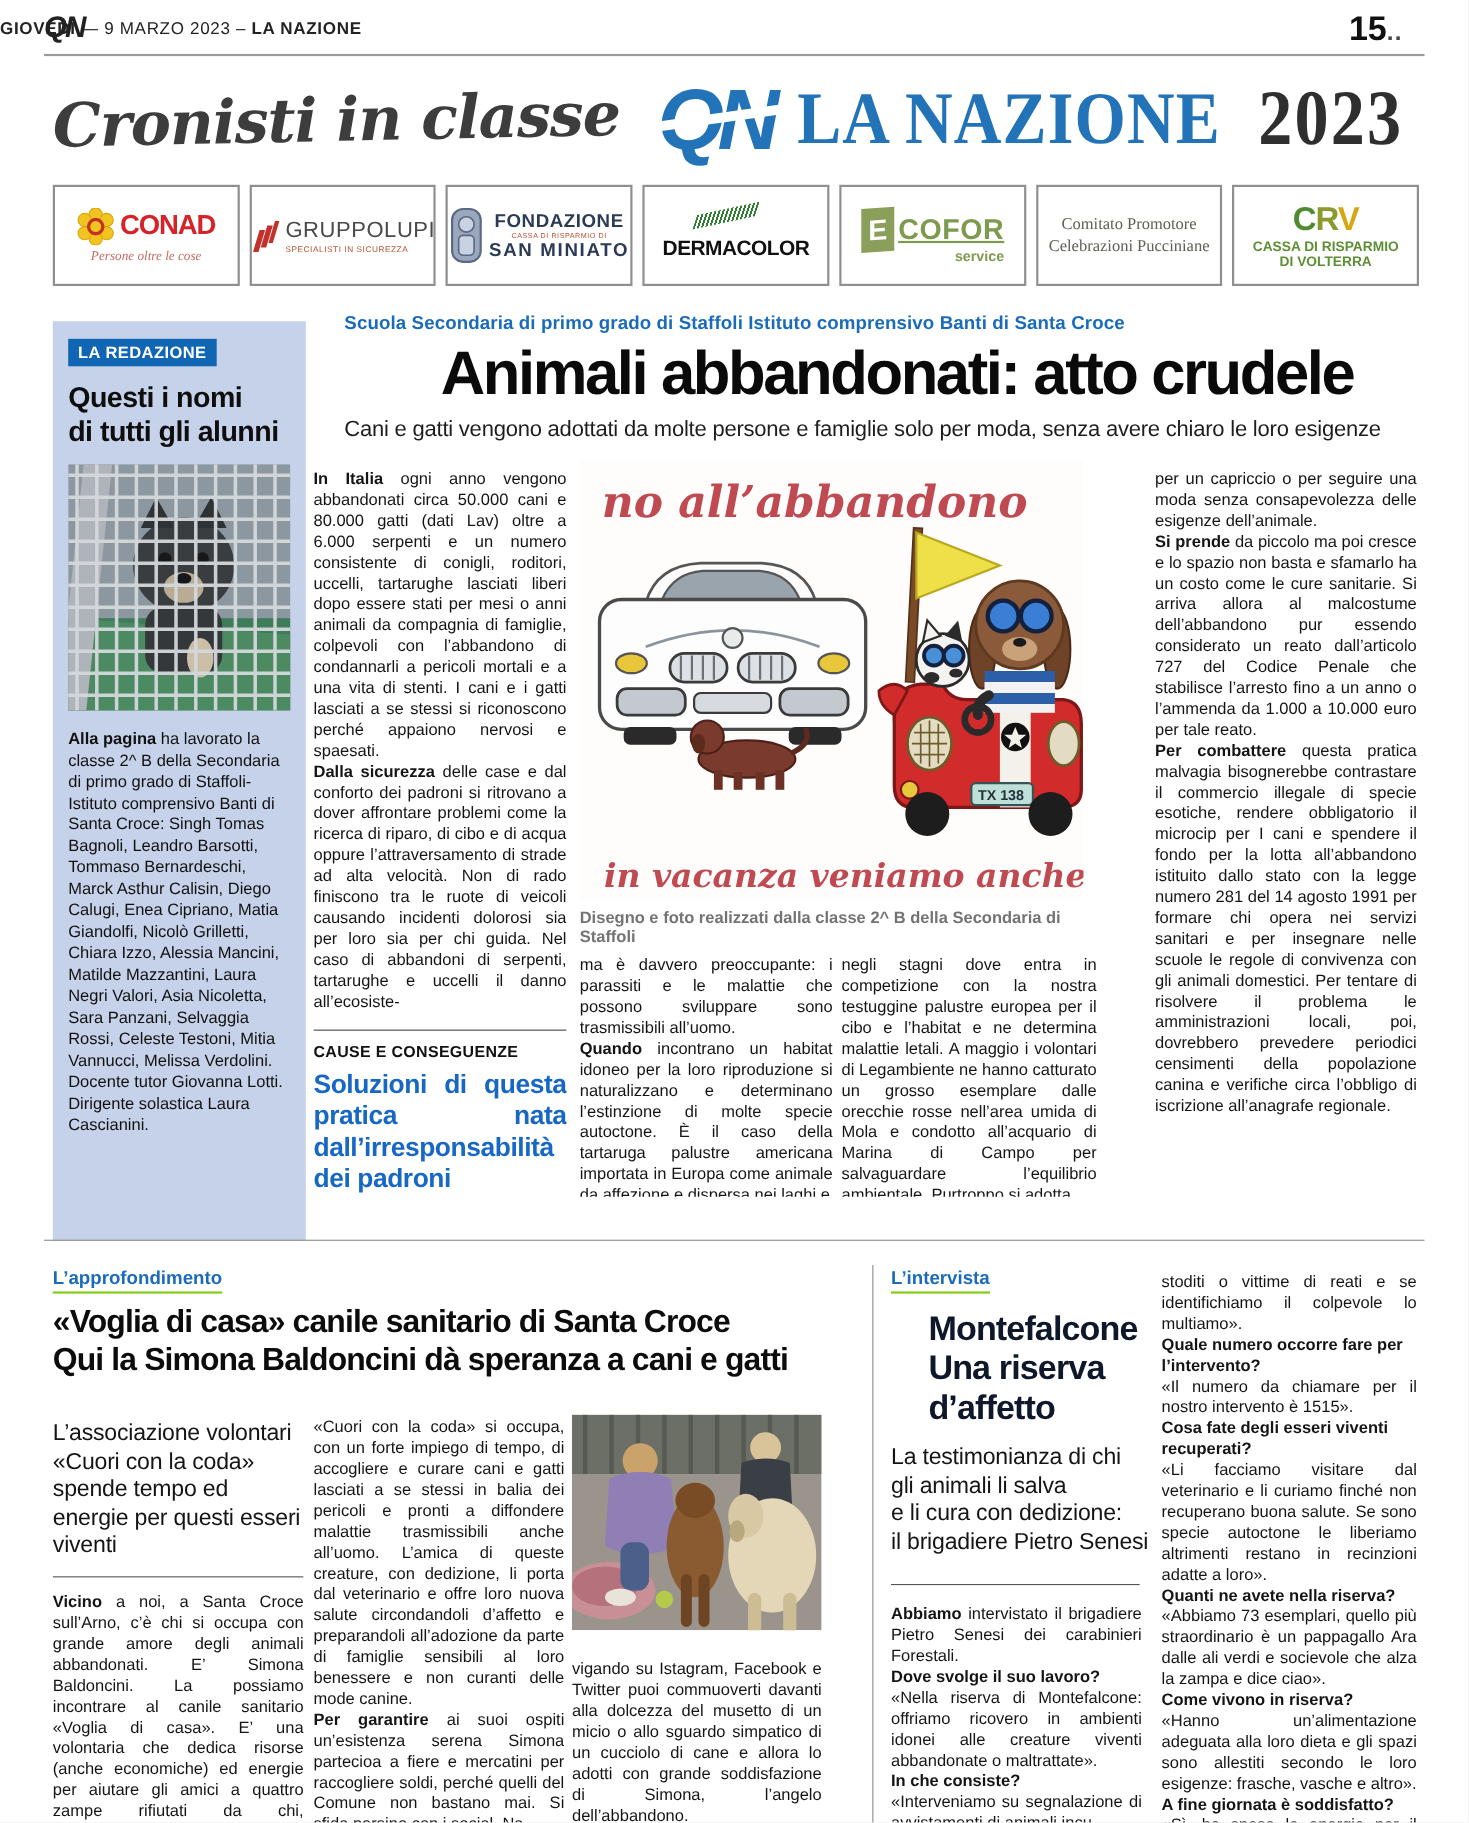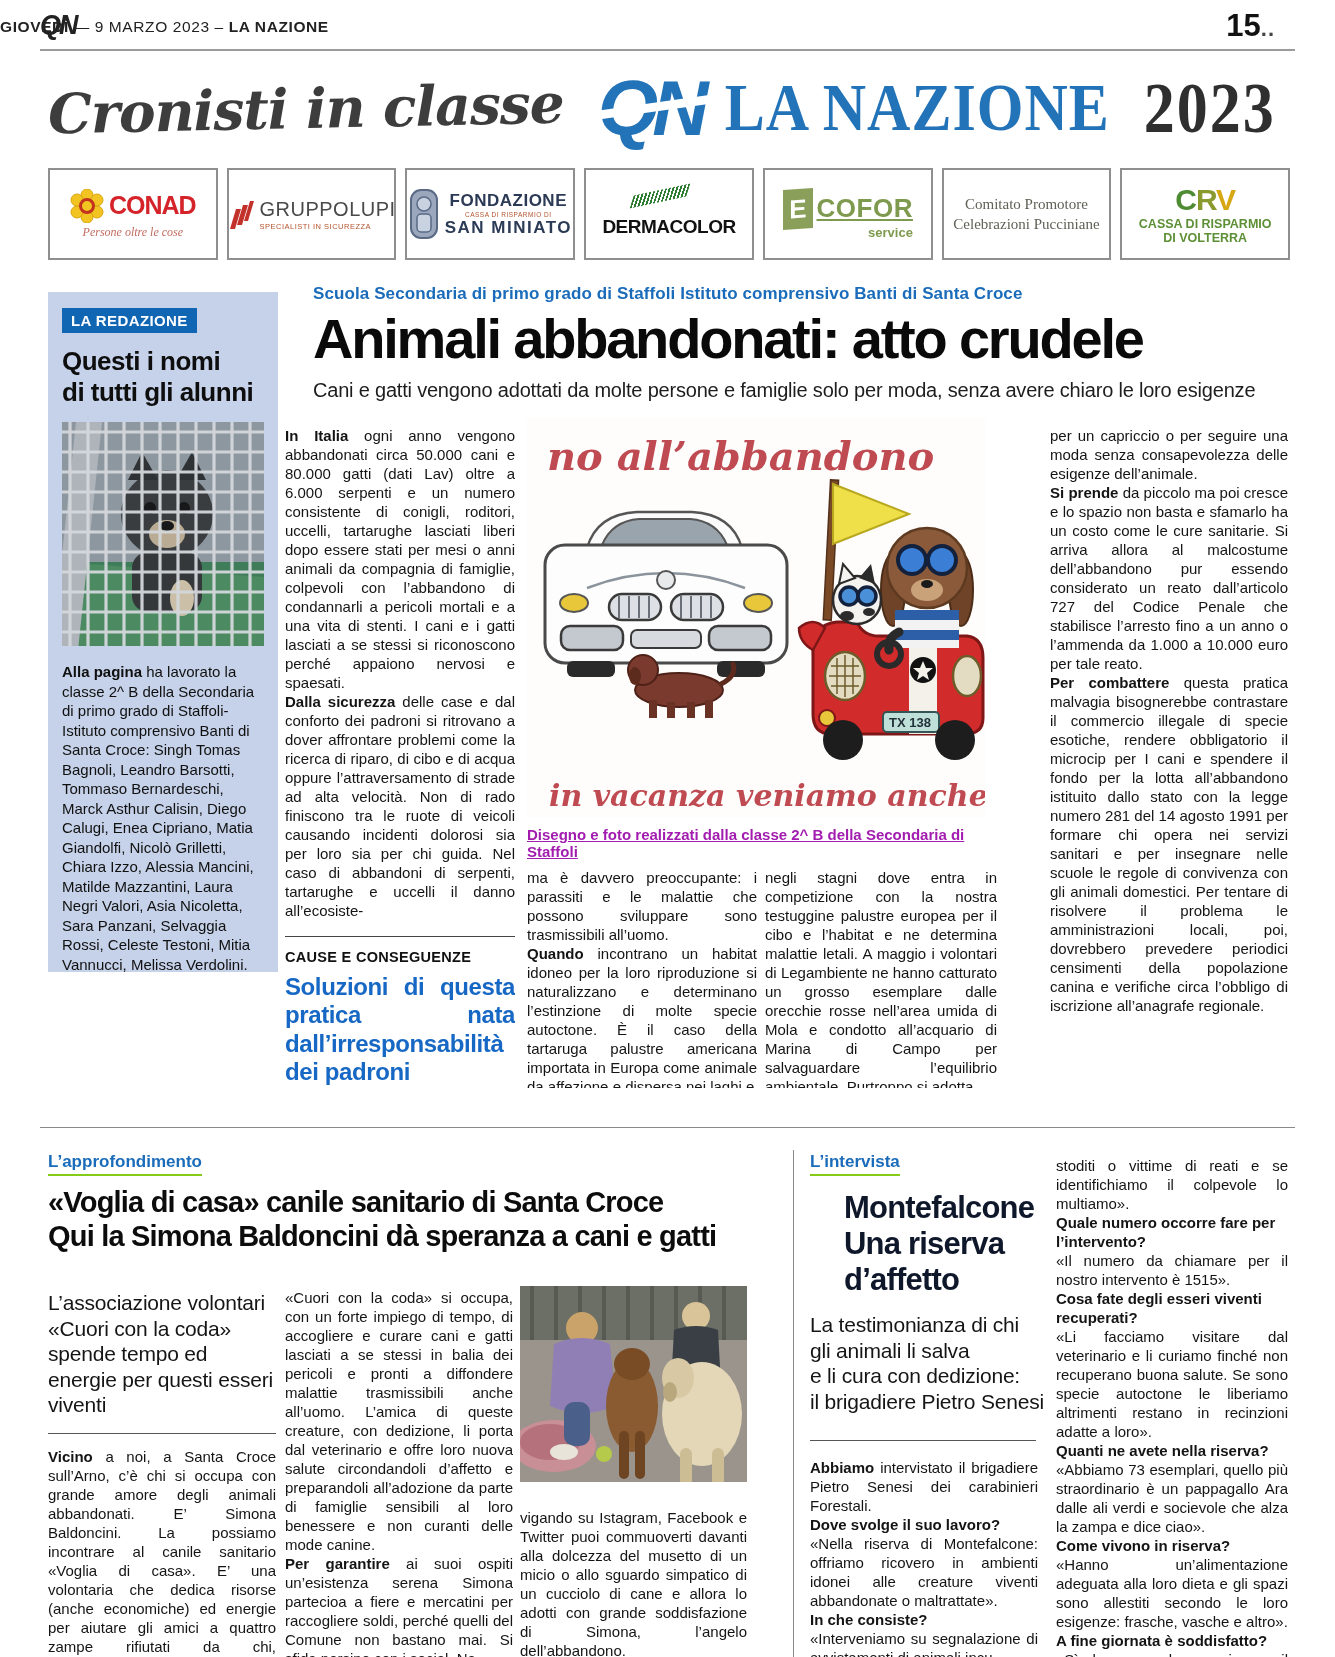--- a/index.html
+++ b/index.html
@@ -46,44 +46,44 @@
   .eco-row { display:flex; align-items:center; gap:4px; justify-content:center; }
   .eco-e { width:30px; height:40px; background:#8aa05a; color:#fff; font:700 26px "Liberation Sans",sans-serif; display:flex; align-items:center; justify-content:center; transform:skewY(-4deg); }
   .eco-name { font:700 26px "Liberation Sans",sans-serif; color:#7e9a4e; letter-spacing:.5px;text-decoration:underline; }
   .eco-tag { font:700 13px "Liberation Sans",sans-serif; color:#7e9a4e; text-align:right; margin-top:-4px; }
   .comit { font:400 15px "Liberation Serif",serif; color:#5f6156; line-height:1.35; }
   .crv-name { font:800 30px "Liberation Sans",sans-serif; letter-spacing:-1px; }
   .crv-c { color:#4e8b33; } .crv-r { color:#8a9a2e; } .crv-v { color:#d6a713; }
   .crv-l { font:700 12.5px "Liberation Sans",sans-serif; color:#5d8f35; line-height:1.15; }
 
   
-  .sidebar { left:48px; top:292px; width:230px; height:680px; background:#c6d2e9; padding:16px 14px; overflow:hidden; }
+  .sidebar { left:48px; top:292px; width:230px; height:836px; background:#c6d2e9; padding:16px 14px; overflow:hidden; }
   .red-badge { display:inline-block; background:#1166b4; color:#fff; font:700 15px "Liberation Sans",sans-serif; padding:4px 9px; letter-spacing:.4px; }
   .red-title { margin-top:13px; font:700 26px "Liberation Sans",sans-serif; color:#0e0e0e; line-height:1.18; white-space:pre-line; letter-spacing:-.5px; }
   .red-photo { margin-top:15px; width:202px; height:224px; display:block; }
   .red-body { margin-top:16px; font-size:15px; line-height:1.3; color:#101010; }
   .red-body strong { font-weight:700; }
 
   
   .art-head { left:285px; top:284px; width:1005px;margin-left:28px; }
   .kicker { color:#1a6cba; font:700 17px "Liberation Sans",sans-serif; letter-spacing:.1px; }
-  .headline { margin-top:7px; font:700 56px "Liberation Sans",sans-serif; color:#0a0a0a; letter-spacing:-2.2px; line-height:1.0; }
+  .headline { margin-top:7px; font:700 56px "Liberation Sans",sans-serif; color:#0a0a0a; letter-spacing:-2.2px; line-height:1.0;text-align:center; }
   .subhead { margin-top:12px; font:400 20px "Liberation Sans",sans-serif; color:#1d1d1d; letter-spacing:-.2px; }
 
   .bodytxt { font-size:15px; line-height:19px; text-align:justify; color:#141414; }
   .bodytxt p { margin:0; }
   .bodytxt strong { font-weight:700; }
 
   .art-col1 { left:285px; top:426px; width:230px; height:662px; overflow:hidden; }
   .cause-box { margin-top:16px; border-top:1px solid #444; padding-top:12px; }
   .cause-label { font:700 14.5px "Liberation Sans",sans-serif; color:#111; letter-spacing:.3px; }
   .cause-text { margin-top:8px; font:700 24px "Liberation Sans",sans-serif; color:#1668c4; line-height:1.18; letter-spacing:-.4px; }
 
   .art-drawing { left:527px; top:418px; width:458px; height:400px; }
-  .art-caption { left:527px; top:826px; width:470px; font:700 15px "Liberation Sans",sans-serif; color:#a21caf;text-decoration:underline; }
+  .art-caption { left:527px; top:826px; width:470px; font:700 15px "Liberation Sans",sans-serif; color:#737373; }
   .art-col2 { left:527px; top:868px; width:230px; height:220px; overflow:hidden; }
   .art-col3 { left:765px; top:868px; width:232px; height:220px; overflow:hidden; }
   .art-col4 { left:1050px; top:426px; width:238px; height:662px; overflow:hidden; }
 
   
   .divider { left:40px; right:40px; top:1127px; height:1px; background:#8a8a8a; }
   .vrule { left:793px; top:1150px; width:1px; height:507px; background:#8a8a8a; }
 
   
   .sec-label { font:700 17px "Liberation Sans",sans-serif; color:#1a6cba; border-bottom:2px solid #84cc16; padding-bottom:3px; }

